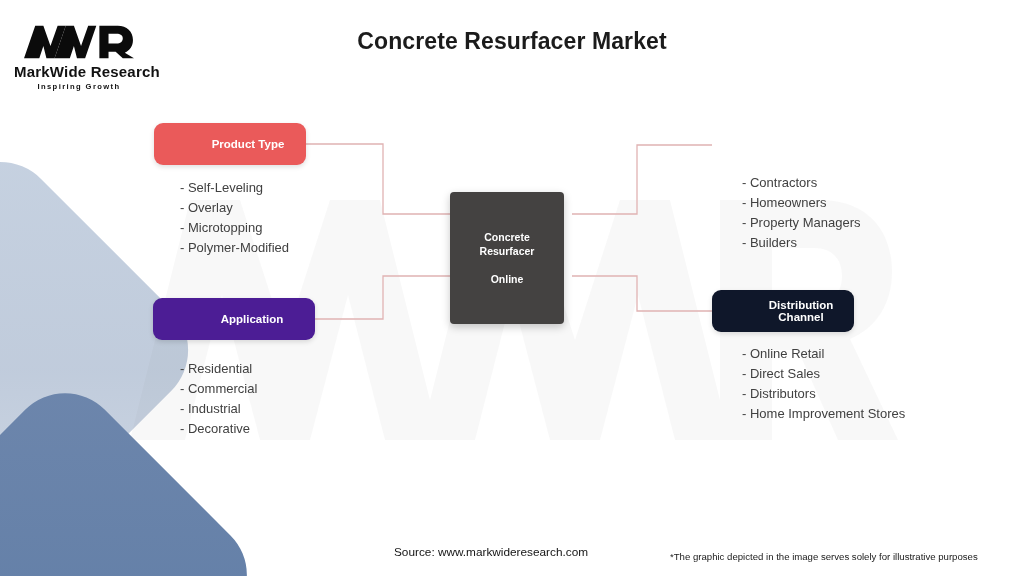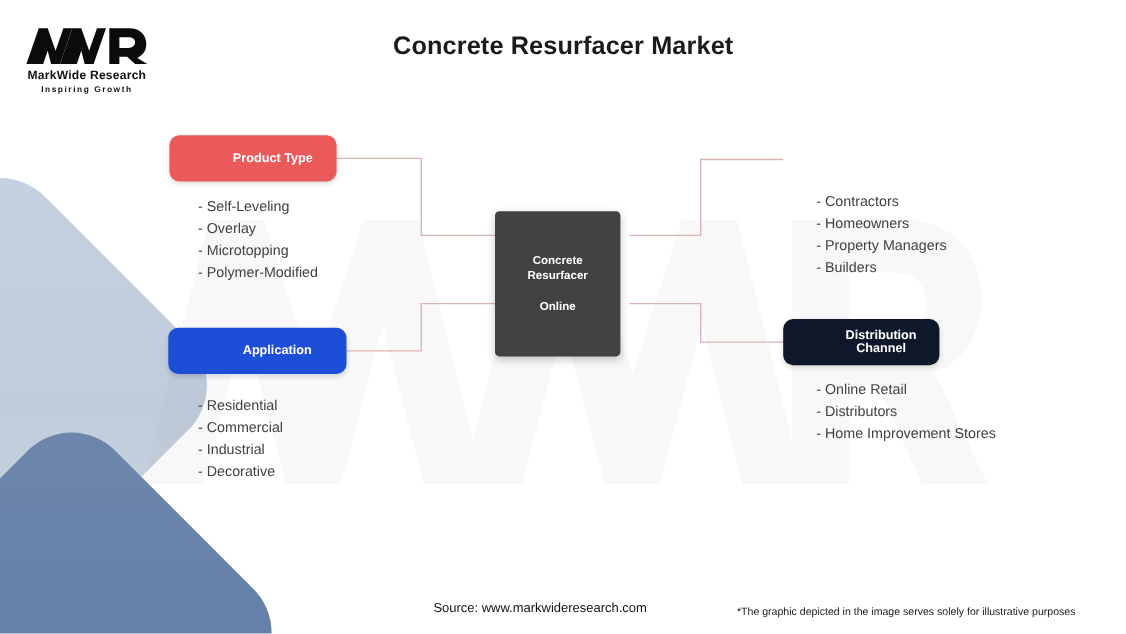--- a/index.html
+++ b/index.html
@@ -33,21 +33,21 @@
     position:absolute; z-index:0; pointer-events:none;
     left:120px; top:190px; width:780px; height:260px;
     opacity:.055;
   }
   .watermark svg { width:100%; height:100%; display:block; }
 
   
   .logo { position:absolute; left:14px; top:22px; z-index:3; width:130px; text-align:center; }
   .logo-mark { width:112px; height:40px; display:block; margin:0 auto; }
   .logo-name {
-    font-size:11px; font-weight:bold; color:#111;
+    font-size:15px; font-weight:bold; color:#111;
     letter-spacing:.2px; margin-top:1px; white-space:nowrap;
   }
   .logo-tag {
     font-size:7.6px; font-weight:bold; color:#111;
     letter-spacing:1.4px; margin-top:2px; white-space:nowrap;
   }
   .page-title {
     position:absolute; z-index:3;
     left:0; right:0; top:28px;
     text-align:center;
@@ -73,21 +73,21 @@
     left:450px; top:192px; width:114px; height:132px;
     border-radius:4px;
     background:#444241;
     color:#fff; font-weight:bold; font-size:10.5px; line-height:1.35;
     display:flex; align-items:center; justify-content:center; text-align:center;
     box-shadow:0 3px 8px rgba(0,0,0,.22);
   }
   .node-center span { padding:0 10px; display:block; }
 
   .node-product      { left:154px; top:123px; width:152px; height:42px; background:#ea5a5a; }
-  .node-application  { left:153px; top:298px; width:162px; height:42px; background:#1d4ed8; }
+  .node-application  { left:153px; top:298px; width:162px; height:42px; background:#4c1d95; }
   .node-enduser      { left:712px; top:123px; width:155px; height:42px; background:#8c62f2; }
   .node-distribution { left:712px; top:290px; width:142px; height:42px; background:#0f172a; }
 
   
   .items {
     position:absolute; z-index:2;
     font-size:13px; color:#414141; line-height:1.53;
     white-space:nowrap;
   }
   .items div { margin:0; }
@@ -187,20 +187,21 @@
 
   <div class="items items-application">
     <div>- Residential</div>
     <div>- Commercial</div>
     <div>- Industrial</div>
     <div>- Decorative</div>
   </div>
 
   <div class="items items-distribution">
     <div>- Online Retail</div>
+    <div>- Direct Sales</div>
     <div>- Distributors</div>
     <div>- Home Improvement Stores</div>
   </div>
 
   <div class="source">Source: www.markwideresearch.com</div>
   <div class="disclaimer">*The graphic depicted in the image serves solely for illustrative purposes</div>
 
 </div>
 
 </body></html>

